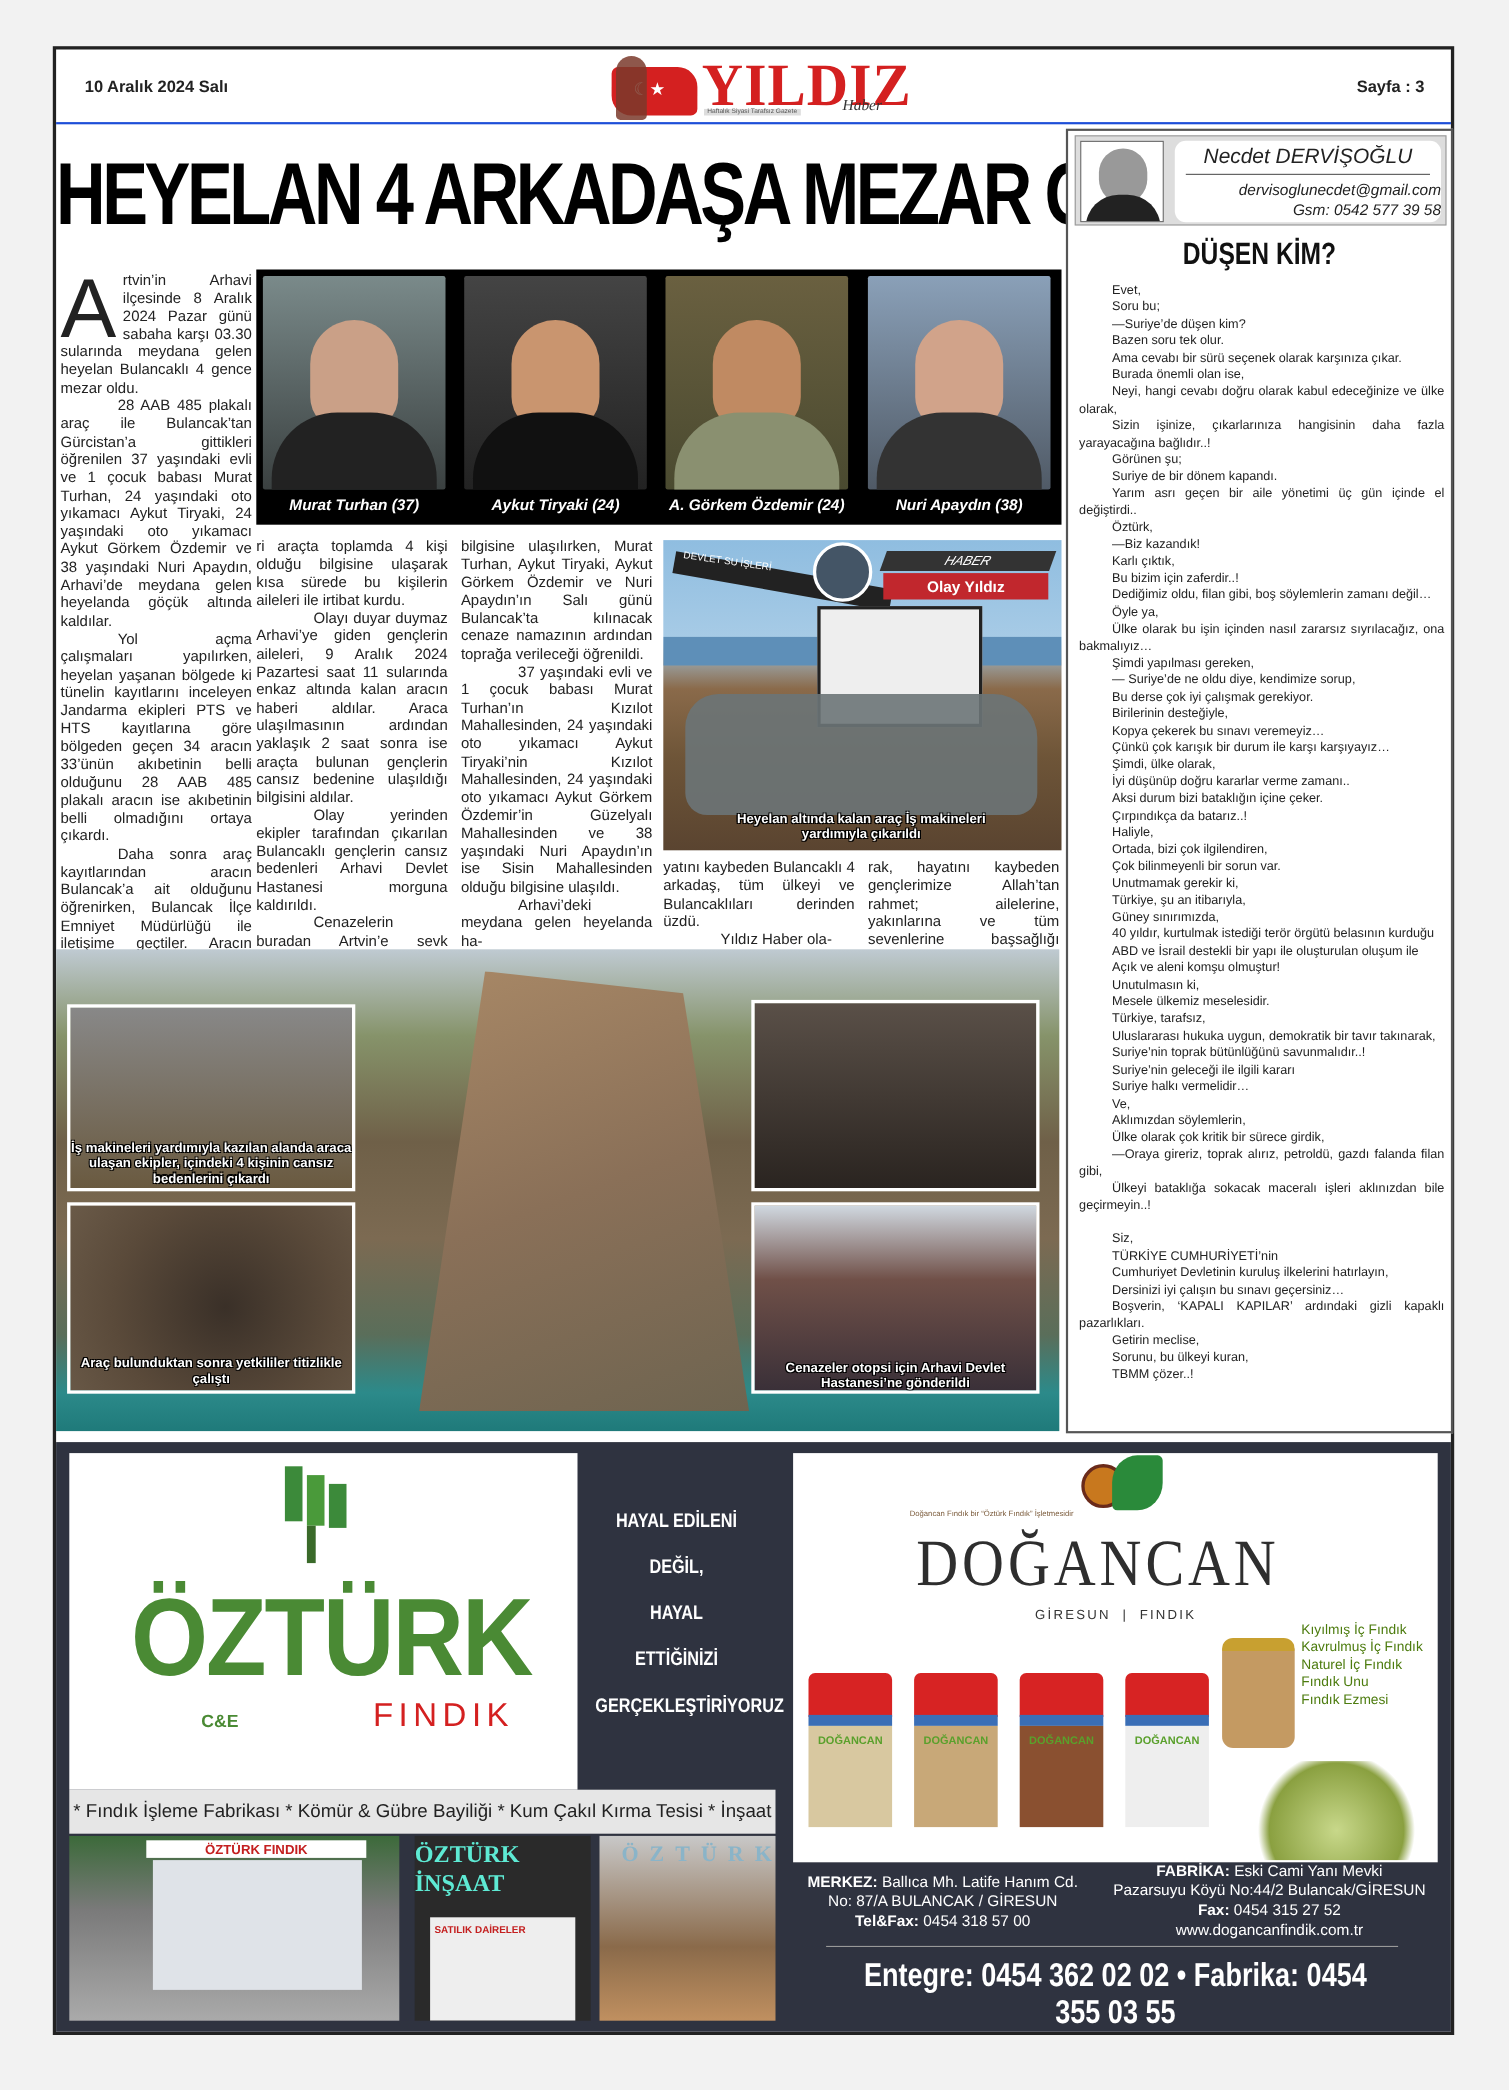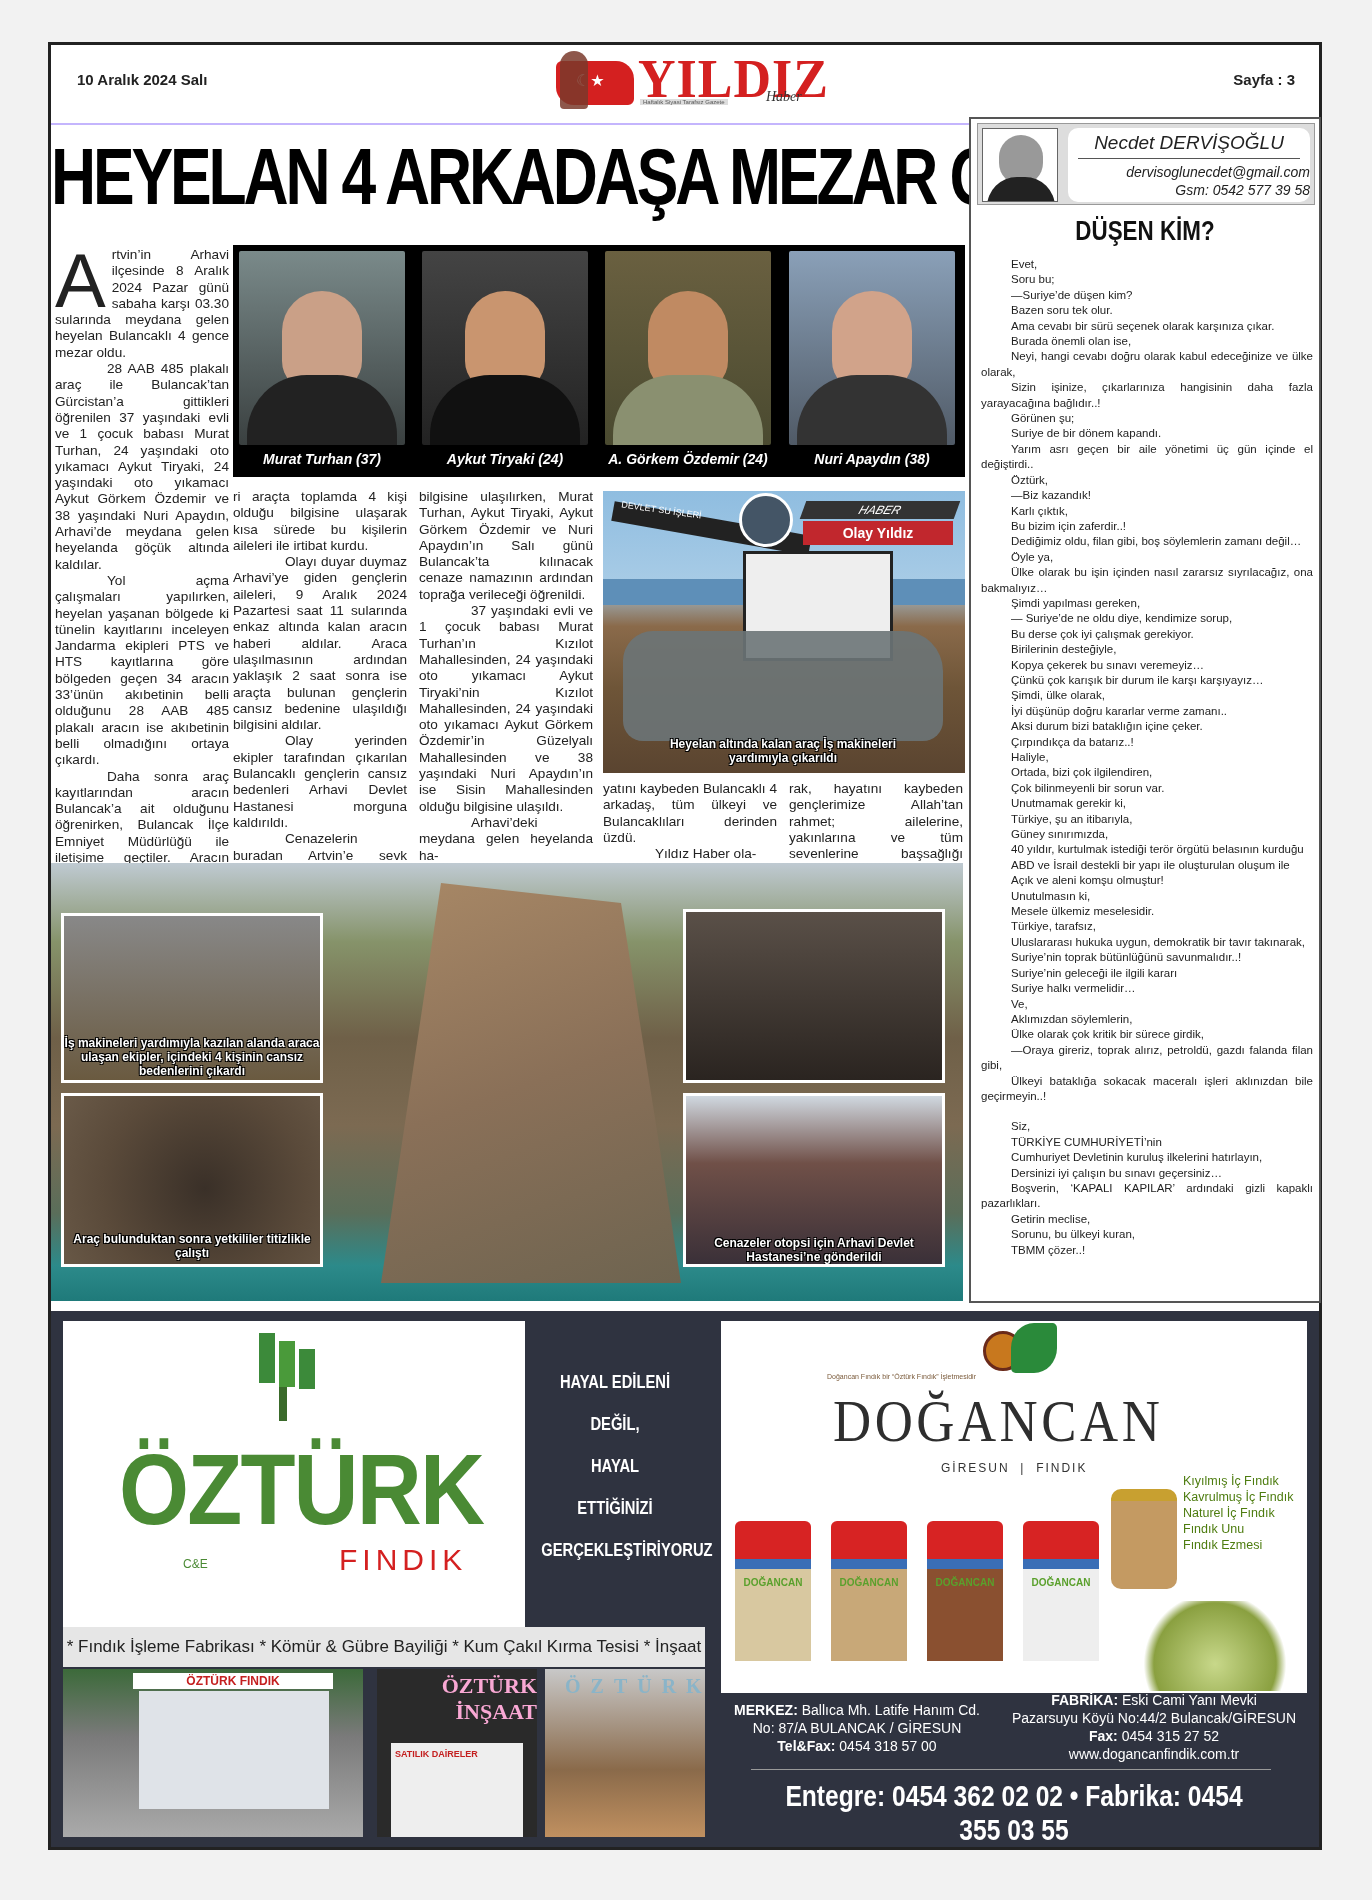--- a/index.html
+++ b/index.html
@@ -1,18 +1,18 @@
 <!DOCTYPE html>
 <html><head>
 <meta charset="utf-8">
 <style>
 *{box-sizing:border-box;margin:0;padding:0}
 body{width:1372px;height:1900px;background:#f2f2f2;font-family:"Liberation Sans",sans-serif;position:relative;overflow:hidden}
 .page{position:absolute;left:48px;top:42px;width:1274px;height:1808px;background:#fff;border:3px solid #222}
-.hdr{position:absolute;left:0;top:0;width:100%;height:80px;border-bottom:2px solid #c4b5fd}
+.hdr{position:absolute;left:0;top:0;width:100%;height:68px;border-bottom:2px solid #1d4ed8}
 .hdr .date{position:absolute;left:26px;top:26px;font-size:15px;font-weight:bold;color:#222}
 .hdr .pg{position:absolute;right:24px;top:26px;font-size:15px;font-weight:bold;color:#222}
 .logo{position:absolute;left:505px;top:6px;width:270px;height:58px}
 .logo .flag{position:absolute;left:0;top:10px;width:78px;height:44px;background:#d42020;border-radius:6px 18px 6px 18px}
 .logo .flag:after{content:"☾★";position:absolute;left:20px;top:10px;color:#fff;font-size:16px}
 .logo .fig{position:absolute;left:4px;top:0;width:28px;height:58px;background:#7a3a2c;border-radius:14px 14px 4px 4px;opacity:.85}
 .logo .word{position:absolute;left:82px;top:-2px;font-family:"Liberation Serif",serif;font-weight:bold;font-size:52px;color:#d42020;letter-spacing:1px;transform:scaleY(1.05)}
 .logo .tag{position:absolute;left:84px;top:48px;font-size:6px;color:#555;background:#ddd;padding:0 3px}
 .logo .haber{position:absolute;left:210px;top:38px;font-family:"Liberation Serif",serif;font-style:italic;font-size:14px;color:#333}
 .headline{position:absolute;left:0;top:72px;width:910px;height:120px;font-family:"Liberation Sans",sans-serif;font-weight:bold;font-size:80px;line-height:120px;color:#000;letter-spacing:-4px;transform:scaleX(.78);transform-origin:left center;white-space:nowrap}
@@ -255,38 +255,38 @@
     <div class="ad-l">
       <div style="position:absolute;left:186px;top:12px;width:80px;height:90px">
         <div style="position:absolute;left:10px;top:0;width:16px;height:50px;background:#3c8a3a"></div>
         <div style="position:absolute;left:30px;top:8px;width:16px;height:46px;background:#4a9a3a"></div>
         <div style="position:absolute;left:50px;top:16px;width:16px;height:40px;background:#3c8a3a"></div>
         <div style="position:absolute;left:30px;top:54px;width:8px;height:34px;background:#3a6a2a"></div>
       </div>
       <div style="position:absolute;left:56px;top:118px;font-weight:bold;font-size:100px;line-height:100px;color:#4a8a34;letter-spacing:-2px;transform:scaleX(.9);transform-origin:left">
         <span style="color:#4a8a34">ÖZ</span><span>TÜRK</span>
       </div>
-      <div style="position:absolute;left:120px;top:236px;font-size:12px;color:#4a8a34;font-weight:normal">C&amp;E</div>
+      <div style="position:absolute;left:120px;top:236px;font-size:16px;color:#4a8a34;font-weight:bold">C&amp;E</div>
       <div style="position:absolute;left:276px;top:222px;font-size:30px;color:#d42020;letter-spacing:5px">FINDIK</div>
     </div>
     <div class="ad-mid">
       <div>HAYAL EDİLENİ</div>
       <div>DEĞİL,</div>
       <div>HAYAL</div>
       <div>ETTİĞİNİZİ</div>
       <div>GERÇEKLEŞTİRİYORUZ</div>
     </div>
     <div class="strip">* Fındık İşleme Fabrikası * Kömür &amp; Gübre Bayiliği * Kum Çakıl Kırma Tesisi * İnşaat &amp; Taahüt</div>
     <div class="shops">
       <div class="shop" style="left:0;width:300px;background:linear-gradient(#3c6a3a,#7a7a7a 40%,#aaa)">
         <div style="position:absolute;left:70px;top:4px;width:200px;height:16px;background:#fff;color:#c42020;font-weight:bold;font-size:12px;text-align:center;line-height:16px">ÖZTÜRK FINDIK</div>
         <div style="position:absolute;left:76px;top:22px;width:190px;height:118px;background:#dfe3e8"></div>
       </div>
       <div class="shop" style="left:314px;width:160px;background:#2a2a2a">
-        <div style="position:absolute;left:0;top:4px;width:100%;text-align:right;color:#f9a8d4;font-family:'Liberation Serif',serif;font-weight:bold;font-size:22px">ÖZTÜRK İNŞAAT</div>
+        <div style="position:absolute;left:0;top:4px;width:100%;text-align:left;color:#5eead4;font-family:'Liberation Serif',serif;font-weight:bold;font-size:22px">ÖZTÜRK İNŞAAT</div>
         <div style="position:absolute;left:14px;top:74px;width:132px;height:94px;background:#eee"></div>
         <div style="position:absolute;left:18px;top:80px;color:#c42020;font-size:9px;font-weight:bold">SATILIK DAİRELER</div>
       </div>
       <div class="shop" style="left:482px;width:160px;background:linear-gradient(#c8c8c8,#8a6a4a 60%,#c09060)">
         <div style="position:absolute;left:20px;top:6px;color:#8ab4c8;font-family:'Liberation Serif',serif;font-weight:bold;font-size:20px;letter-spacing:10px">ÖZTÜRK</div>
       </div>
     </div>
 
     <div class="ad-r">
       <div style="position:absolute;left:106px;top:52px;font-size:7px;color:#7a5a3a">Doğancan Fındık bir “Öztürk Fındık” İşletmesidir</div>

